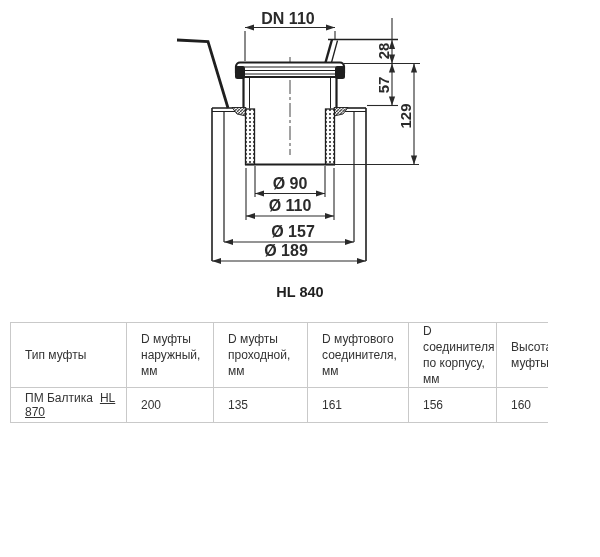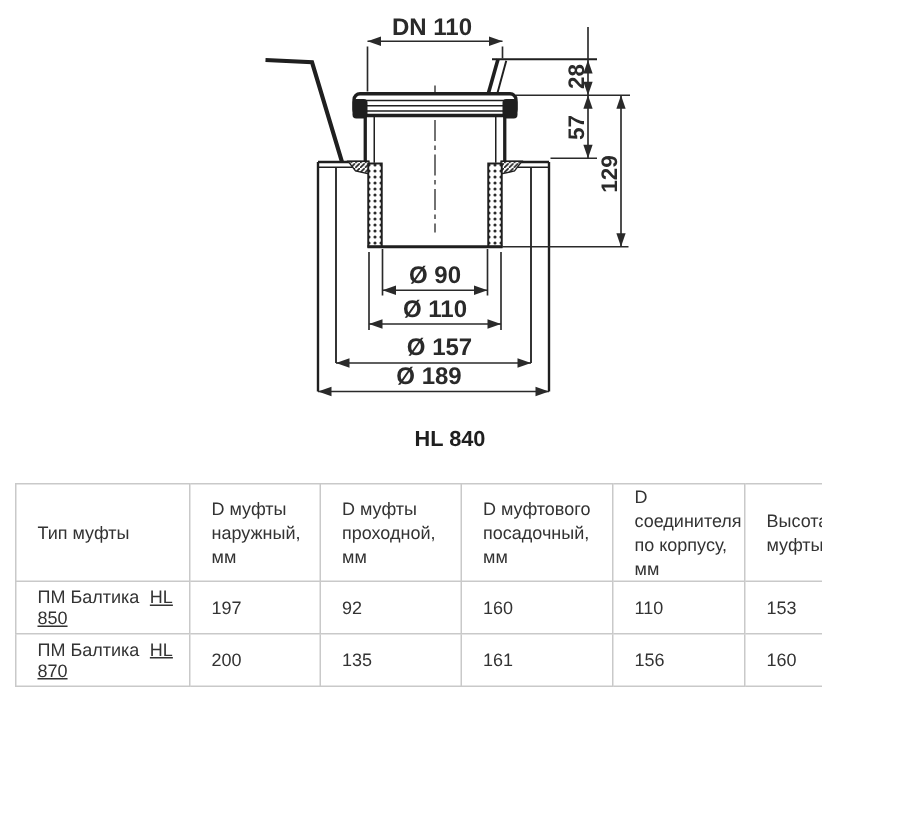--- a/index.html
+++ b/index.html
@@ -156,37 +156,27 @@
         <col class="c5">
     </colgroup>
     <thead>
       <tr>
         <th>Тип муфты</th>
         <th>D муфты
 наружный, мм</th>
         <th>D муфты
 проходной, мм</th>
         <th>D муфтового
-посадочный, мм</th>
+соединителя, мм</th>
         <th>D соединителя
 по корпусу, мм</th>
         <th>Высота муфты</th>
       </tr>
     </thead>
     <tbody>
-      <tr>
-        <td>
-          <span>ПМ Балтика</span><a class="model-link">HL 850</a>
-        </td>
-        <td>197</td>
-        <td>92</td>
-        <td>160</td>
-        <td>110</td>
-        <td>153</td>
-      </tr>
       <tr>
         <td>
           <span>ПМ Балтика</span><a class="model-link">HL 870</a>
         </td>
         <td>200</td>
         <td>135</td>
         <td>161</td>
         <td>156</td>
         <td>160</td>
       </tr>

